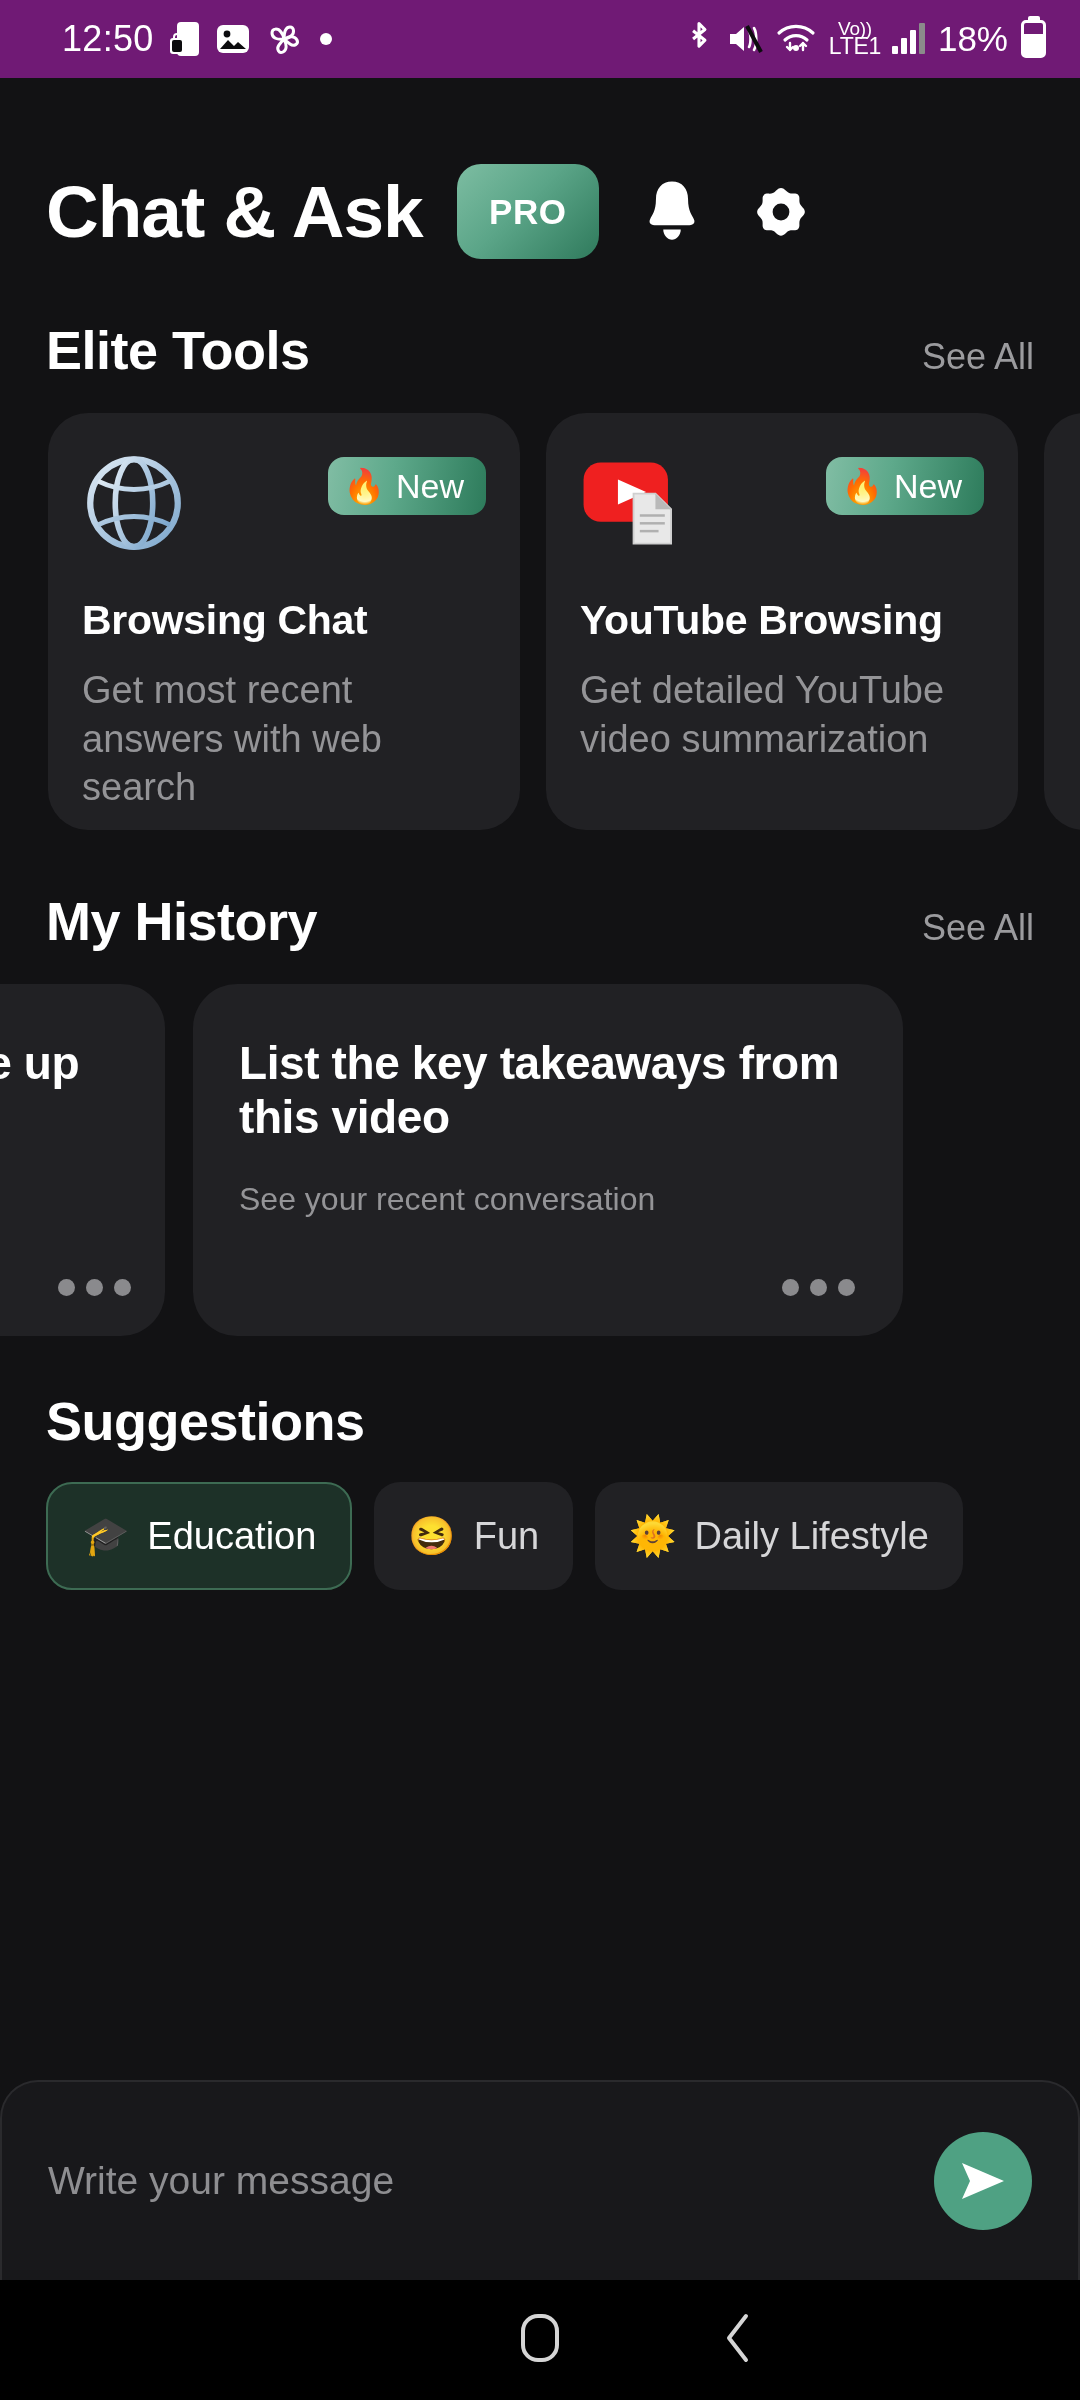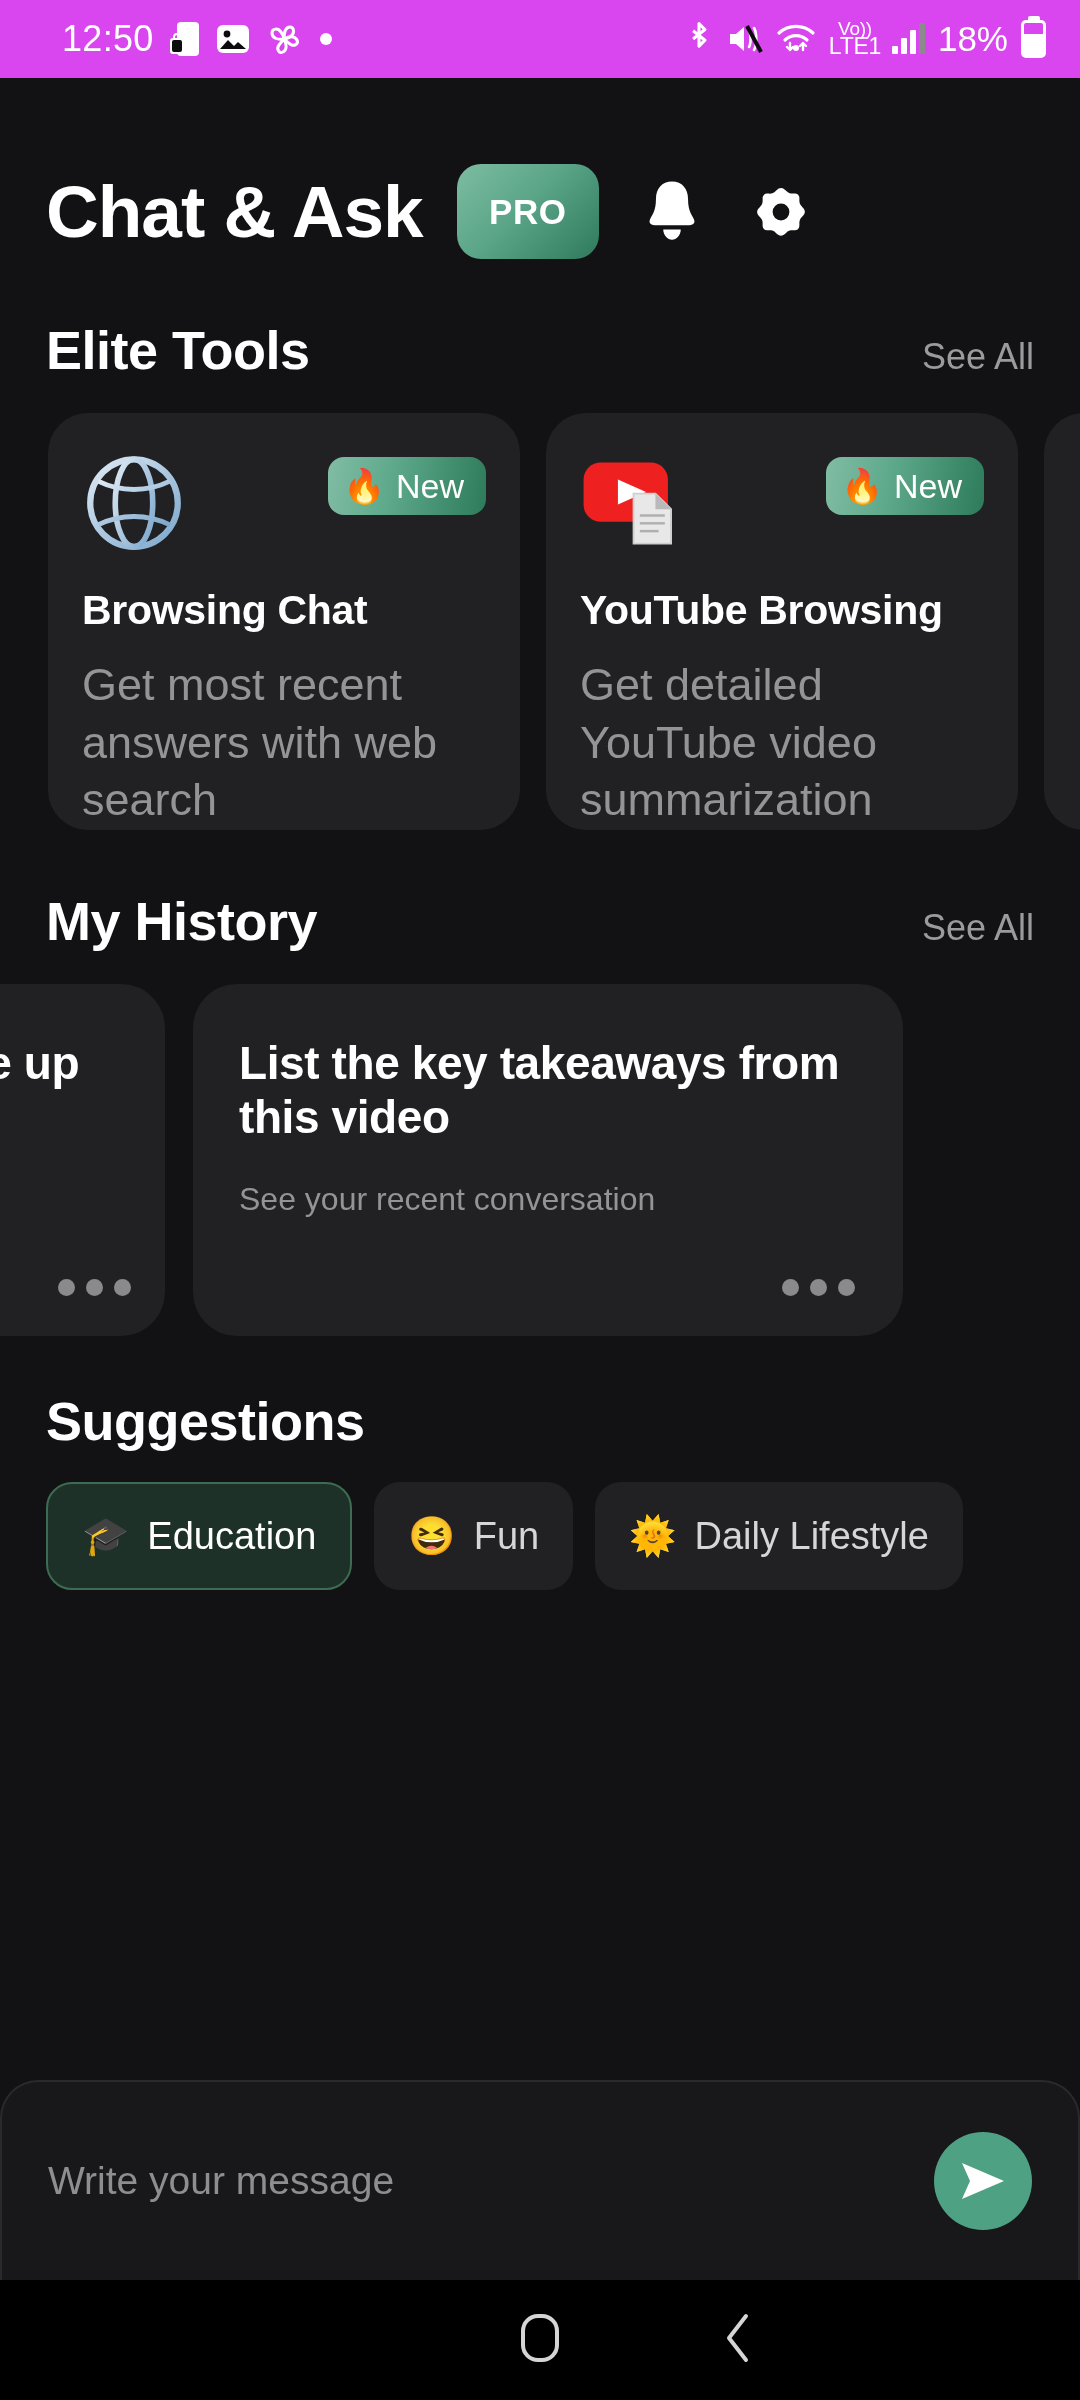--- a/index.html
+++ b/index.html
@@ -12,21 +12,21 @@
   .phone {
     position:relative;
     width:1080px; height:2400px;
     background:#121214;
     display:flex; flex-direction:column;
   }
 
   
   .status-bar {
     height:78px; flex:0 0 78px;
-    background:#d946ef;
+    background:#701a75;
     display:flex; align-items:center;
     padding:0 34px 0 62px;
     color:#fff;
   }
   .sb-left { display:flex; align-items:center; gap:16px; }
   .sb-time { font-size:36px; font-weight:400; letter-spacing:.3px; color:#fff; }
   .sb-right { margin-left:auto; display:flex; align-items:center; gap:13px; }
   .sb-icon { display:flex; align-items:center; justify-content:center; }
   .sb-batt-text { font-size:35px; font-weight:400; letter-spacing:0px; }
   .volte { display:flex; flex-direction:column; align-items:center; line-height:.86; margin-right:-2px; }
@@ -100,27 +100,27 @@
   .tool-icon { width:104px; height:104px; display:flex; align-items:center; justify-content:center; }
   .new-badge {
     margin-left:auto; margin-top:6px;
     height:58px; padding:0 22px 0 16px; border-radius:16px;
     background:linear-gradient(100deg,#81bda4 0%,#5ea98b 40%,#2d7b5b 100%);
     display:flex; align-items:center; gap:10px;
     color:#fff; font-size:34px; font-weight:400;
   }
   .badge-emoji { font-size:34px; line-height:1; }
   .tool-name {
-    margin-top:32px;
+    margin-top:42px;
     font-size:41px; font-weight:700; color:#fff; letter-spacing:-.3px;
     white-space:nowrap;
   }
   .tool-desc {
     margin-top:22px;
-    font-size:45px; color:#949497; line-height:1.28; font-weight:400;
+    font-size:38px; color:#949497; line-height:1.28; font-weight:400;
   }
 
   
   .hist-row { display:flex; gap:28px; margin-top:32px; padding-left:0; }
   .hist-card {
     background:#212124; border-radius:44px;
     padding:52px 46px 0 46px;
     height:352px; position:relative;
   }
   .hist-card.partial { flex:0 0 250px; margin-left:-85px; }

